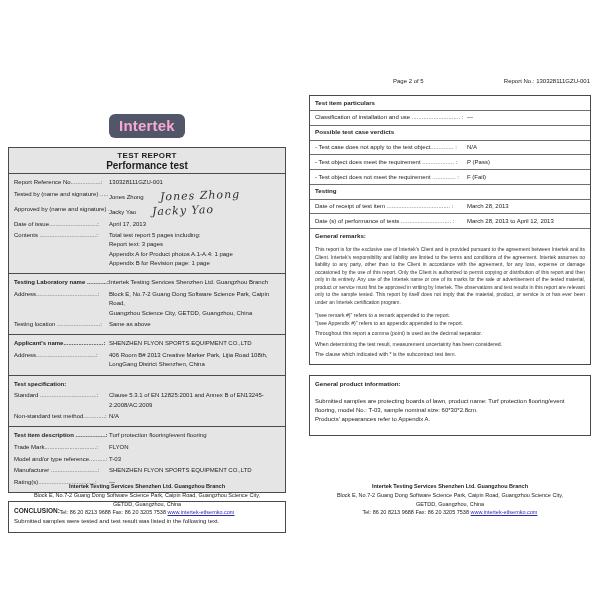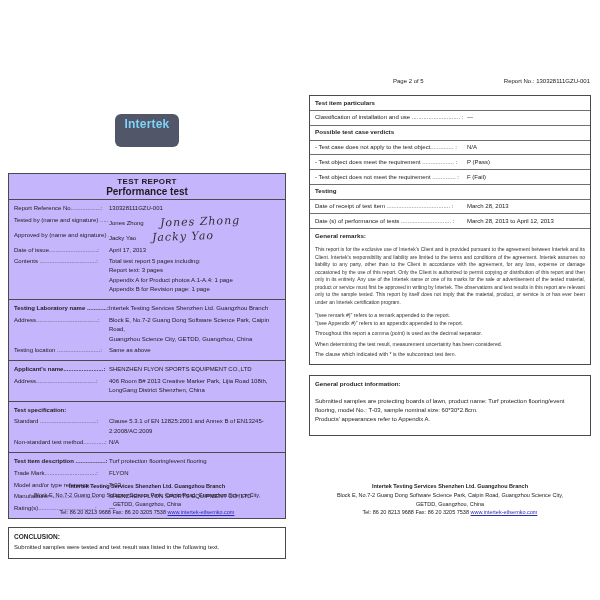--- a/index.html
+++ b/index.html
@@ -14,29 +14,29 @@
 
   .page { position: absolute; top: 0; }
   .page-left  { left: 8px;   width: 278px; }
   .page-right { left: 309px; width: 282px; }
 
   
   .logo-row { text-align: center; padding-top: 114px; }
   .logo {
     display: inline-block;
     background: #515769;
-    color: #7dd3fc;
-    font-size: 12px;
+    color: #f9a8d4;
+    font-size: 15px;
     font-weight: bold;
-    padding: 3px 10px 16px;
+    padding: 3px 10px 4px;
     border-radius: 6px;
     letter-spacing: .2px;
   }
 
-  .main-box { margin-top: 26px; border: 1.5px solid #4a4a4a; background: #c4b5fd; }
+  .main-box { margin-top: 9px; border: 1.5px solid #4a4a4a; background: #e5e5e5; }
   .title-cell { border-bottom: 1.5px solid #4a4a4a; text-align: center; padding: 3px 0 2px; }
   .title-main { font-size: 8px;  font-weight: bold; letter-spacing: .3px; }
   .title-sub  { font-size: 10px; font-weight: bold; }
 
   .section { border-bottom: 1px solid #4a4a4a; padding: 4px 5px 5px; }
   .section:last-child { border-bottom: none; }
   .frow { display: flex; font-size: 6px; line-height: 1.6; align-items: flex-start; }
   .frow + .frow { margin-top: 2px; }
   .frow .lab { flex: 0 0 95px; white-space: nowrap; overflow: hidden; color: #222; }
   .frow .val { flex: 1; min-width: 0; }

